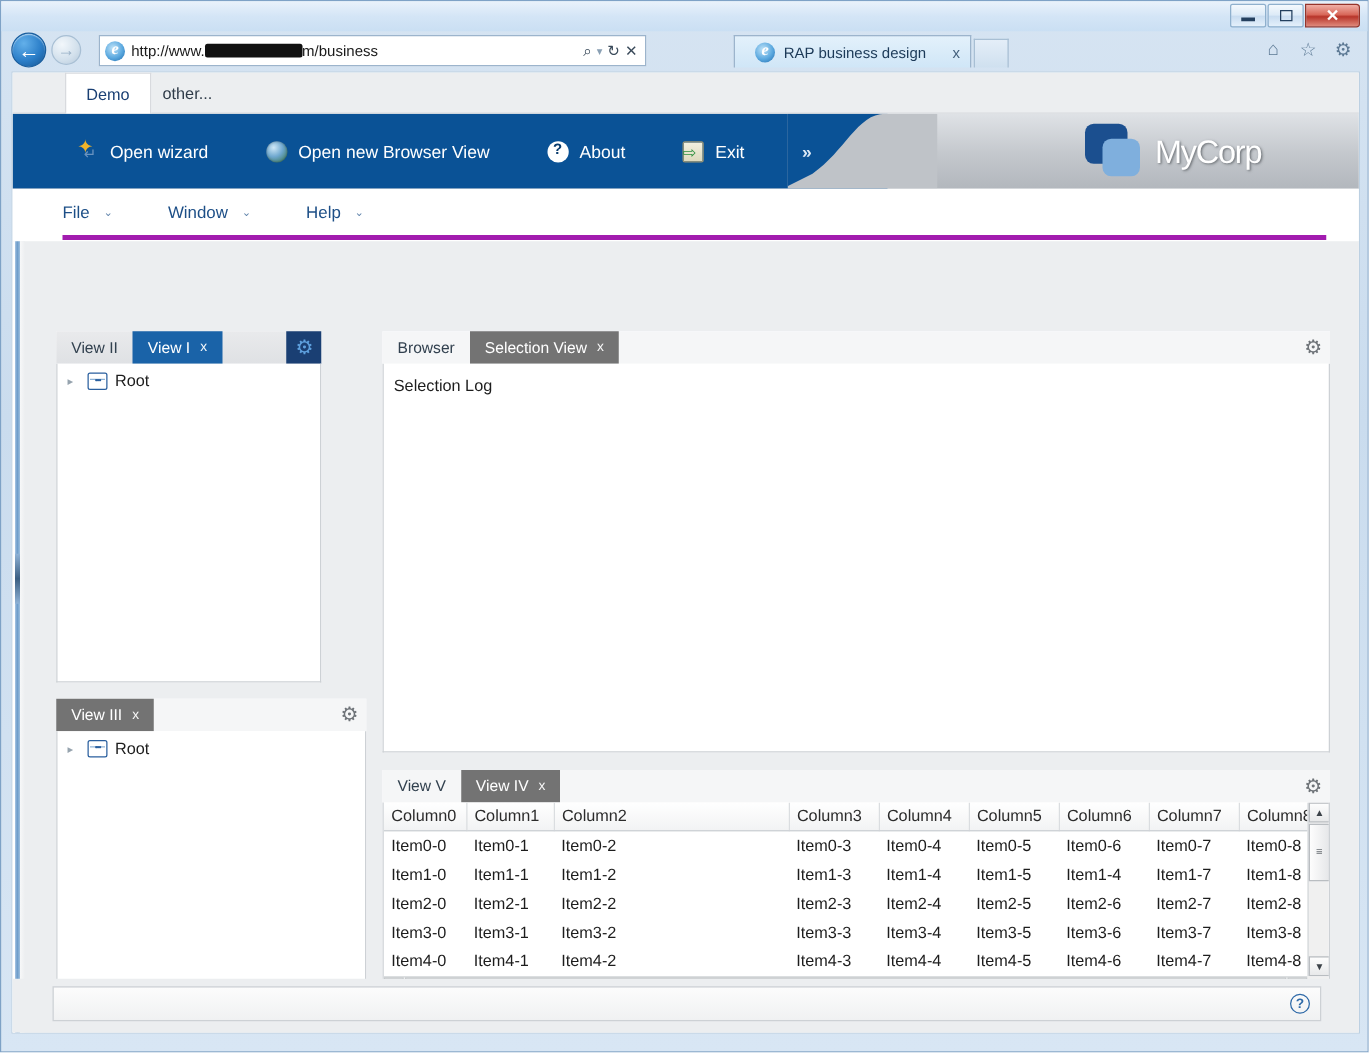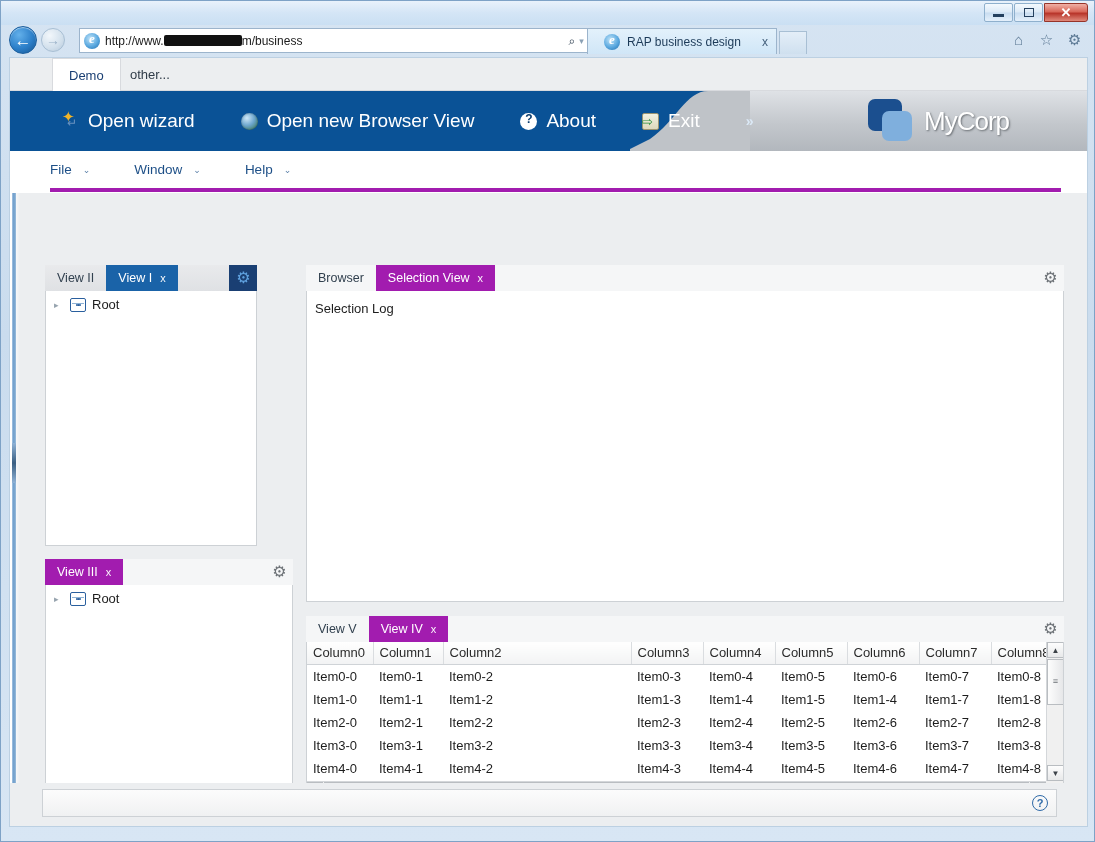--- a/index.html
+++ b/index.html
@@ -67,21 +67,21 @@
     border: 1px solid #a8bfd4;
   }
   .arrowglyph { position:absolute; left:0; top:0; width:100%; height:100%;
     display:flex; align-items:center; justify-content:center;
     font-size:17px; line-height:1; }
   #backbtn .arrowglyph { color:#ffffff; }
   #fwdbtn .arrowglyph { color:#9bb2c8; font-size:14px; }
 
   #addressbar {
     position: absolute; left: 78px; top: 3px;
-    width: 540px; height: 25px;
+    width: 438px; height: 25px;
     background: #ffffff;
     border: 1px solid #9cb4cc;
     display: flex; align-items: center;
   }
   .ieicon {
     width: 16px; height: 16px; margin: 0 5px 0 4px;
     border-radius: 50%;
     background: radial-gradient(circle at 40% 35%, #bfe3f8 0%, #5aa8df 55%, #1e6aab 100%);
     position: relative; flex: none;
   }
@@ -182,21 +182,21 @@
     letter-spacing:-1px;
     text-shadow: 1px 1px 2px rgba(90,95,100,.85);
     font-family:"Liberation Sans", sans-serif;
   }
   #toolbar {
     position:absolute; left:0; top:0; height:60px;
     display:flex; align-items:center; padding-left:48px; gap:0px;
   }
   .tbitem {
     display:flex; align-items:center; gap:9px;
-    color:#ffffff; font-size:19px;
+    color:#ffffff; font-size:14px;
     padding: 4px 14px 4px 4px; margin-right: 28px;
     white-space:nowrap;
   }
   .tbicon { width:17px; height:17px; position:relative; flex:none; }
   .tb-wizard:before {
     content:"✦"; position:absolute; left:0; top:-5px;
     color:#f0b429; font-size:15px;
   }
   .tb-wizard:after {
     content:"↵"; position:absolute; left:5px; top:3px;
@@ -268,21 +268,21 @@
   .ptab {
     position:relative; float:left; height:26px;
     display:flex; align-items:center; gap:8px;
     padding: 0 12px; font-size:12.5px; color:#32414f;
     white-space:nowrap;
   }
   .ptab.active-blue {
     background:#1a63a8; color:#ffffff;
   }
   .ptab.active-gray {
-    background:#a21caf; color:#ffffff;
+    background:#737373; color:#ffffff;
   }
   .ptab .x { font-size:11px; opacity:.95; }
   .partgear {
     position:absolute; right:4px; top:3px;
     width:19px; height:19px;
     display:flex; align-items:center; justify-content:center;
     font-size:16px;
   }
   .partgear.gray { color:#6e7378; }
   .gearbg-blue {

